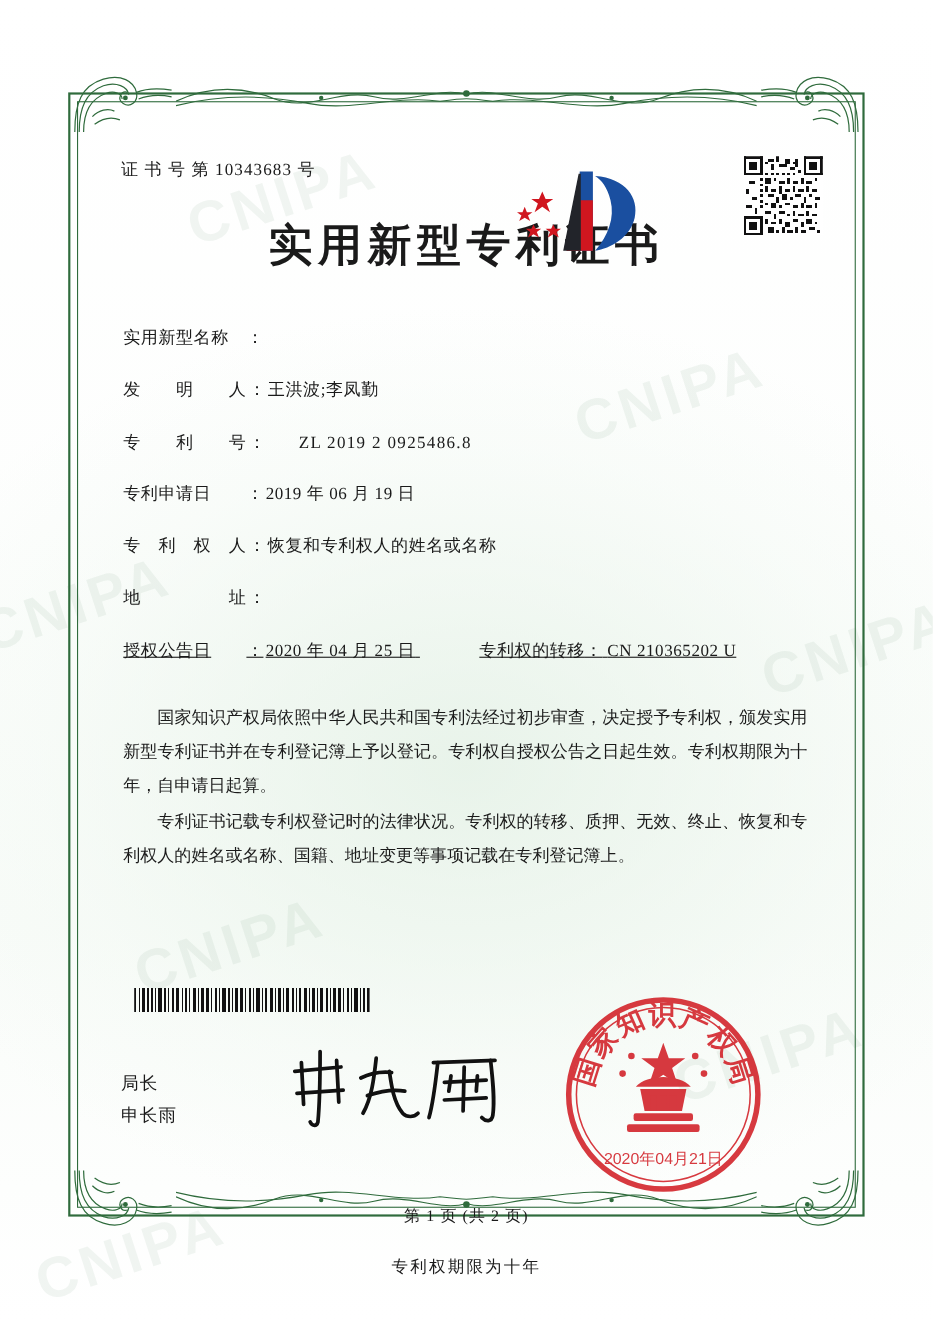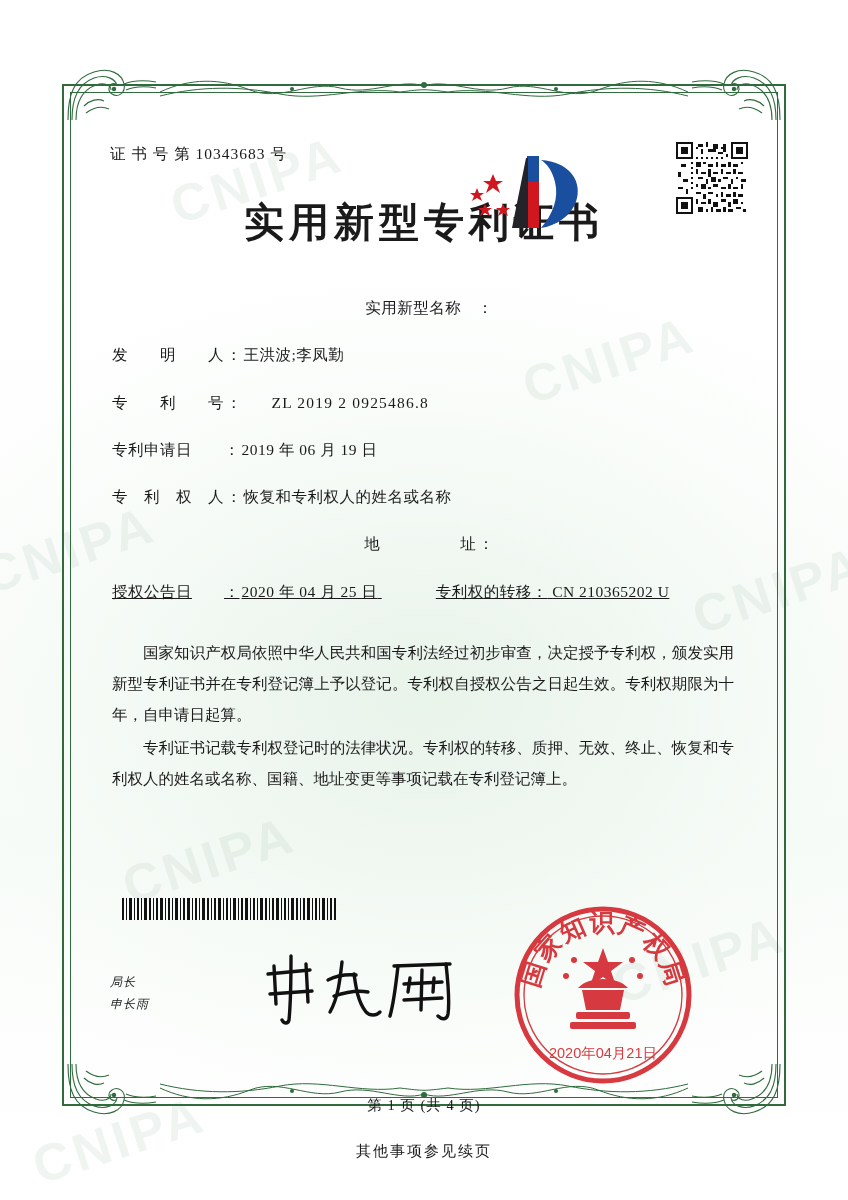--- a/index.html
+++ b/index.html
@@ -121,21 +121,20 @@
   .fields {
     margin-top: 46px;
     padding-left: 12px;
     font-size: 15.5px;
   }
   .field-row {
     display: flex;
     align-items: baseline;
     margin-bottom: 24px;
     line-height: 1.5;
-    justify-content: center;
   }
   .f-label {
     width: 112px;
     flex: 0 0 112px;
     letter-spacing: 0.5px;
   }
   .f-label.spread {
     display: flex;
     justify-content: space-between;
     padding-right: 2px;
@@ -164,24 +163,23 @@
   .barcode {
     position: absolute;
     left: 122px; top: 898px;
     width: 214px; height: 22px;
   }
   .barcode svg { width: 100%; height: 100%; display: block; }
 
   .director {
     position: absolute;
     left: 110px; top: 972px;
-    font-size: 12px;
+    font-size: 16px;
     line-height: 1.8;
     letter-spacing: 1px;
-    font-style: italic;
   }
 
   .signature {
     position: absolute;
     left: 258px; top: 950px;
     width: 200px; height: 76px;
     color: #111;
   }
   .signature svg { width: 100%; height: 100%; display: block; }
 
@@ -619,16 +617,16 @@
           <path id="sealArc" d="M 95,95 m -64,0 a 64,64 0 1,1 128,0" fill="none"></path>
         </defs>
         <text font-family="'Liberation Serif','DejaVu Serif',serif" font-size="25" font-weight="700" fill="#d21f26" letter-spacing="2">
           <textPath href="#sealArc" startOffset="50%" text-anchor="middle">国家知识产权局</textPath>
         </text>
         <text x="95" y="158" text-anchor="middle" font-family="'Liberation Sans',sans-serif" font-size="14.5" fill="#d21f26">2020年04月21日</text>
       </g>
     </svg>
   </div>
 
-  <div class="page-no">第 1 页 (共 4 页)</div>
-  <div class="footer-note">其他事项参见续页</div>
+  <div class="page-no">第 1 页 (共 2 页)</div>
+  <div class="footer-note">专利权期限为十年</div>
 
 </div>
 
 </body></html>

